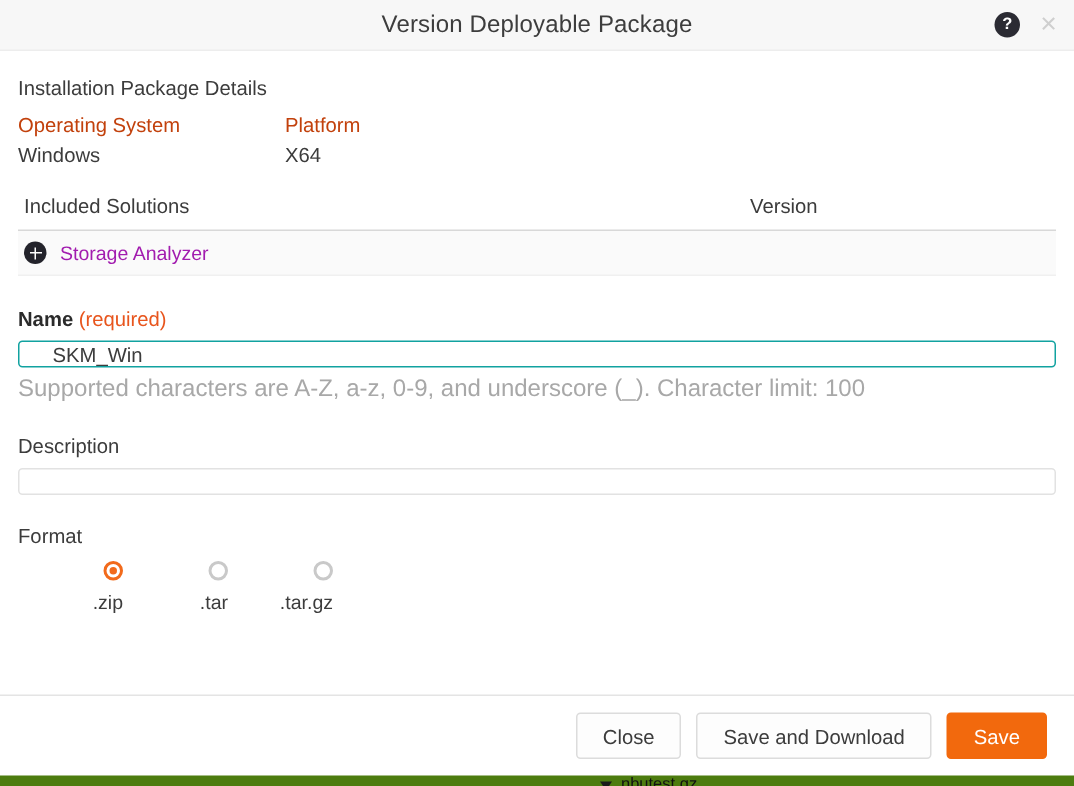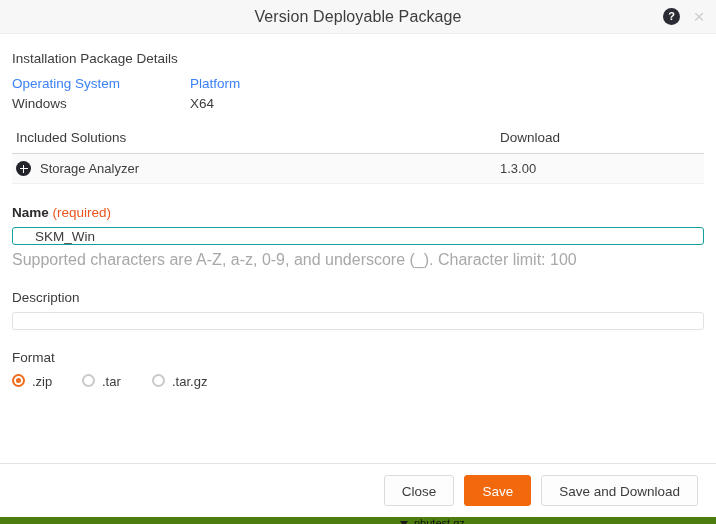--- a/index.html
+++ b/index.html
@@ -79,21 +79,21 @@
 
   .meta-grid {
     display: flex;
     margin-top: 10px;
   }
   .meta-col {
     width: 178px;
   }
   .meta-label {
     font-size: 13.5px;
-    color: #3b82f6;
+    color: #c2410c;
     margin-bottom: 5px;
   }
   .meta-value {
     font-size: 13.5px;
     color: #3c3c3c;
   }
 
   
   .solutions-table {
     margin-top: 19px;
@@ -102,21 +102,21 @@
     display: flex;
     font-size: 13.5px;
     color: #3c3c3c;
     padding: 0 4px 8px 4px;
     border-bottom: 1px solid #d8d8d8;
   }
   .tbl-row {
     display: flex;
     align-items: center;
     font-size: 13px;
-    color: #404040;
+    color: #a21caf;
     background: #fafafa;
     padding: 7px 4px;
     border-bottom: 1px solid #f0f0f0;
   }
   .col-name {
     flex: 1;
     display: flex;
     align-items: center;
     gap: 9px;
   }
@@ -186,26 +186,27 @@
 
   
   .format-block { margin-top: 20px; }
   .radio-row {
     display: flex;
     align-items: center;
     margin-top: 9px;
   }
   .radio-item {
     display: flex;
-    align-items: flex-start;
+    align-items: flex-end;
     gap: 7px;
     width: 70px;
     cursor: pointer;
     font-size: 13px;
     color: #3c3c3c;
+    flex-direction: column;
   }
   .radio-dot {
     width: 13px;
     height: 13px;
     border-radius: 50%;
     border: 2px solid #c9c9c9;
     box-sizing: border-box;
     background: #ffffff;
     position: relative;
     flex: none;
@@ -311,28 +312,27 @@
     </div>
     <div class="meta-col">
       <div class="meta-label">Platform</div>
       <div class="meta-value">X64</div>
     </div>
   </div>
 
   <div class="solutions-table">
     <div class="tbl-head">
       <div class="col-name">Included Solutions</div>
-      <div class="col-version">Download</div>
+      <div class="col-version">Version</div>
     </div>
     <div class="tbl-row">
       <div class="col-name">
         <span class="expand-icon"></span>
         <span>Storage Analyzer</span>
       </div>
-      <div class="col-version">1.3.00</div>
     </div>
   </div>
 
   <div class="field-block">
     <div class="field-label">
       <span>Name</span>
       <span class="required">(required)</span>
     </div>
     <input class="text-input focused" type="text" value="SKM_Win" style="">
     <div class="help-text">Supported characters are A-Z, a-z, 0-9, and underscore (_). Character limit: 100</div>
@@ -358,22 +358,22 @@
         <span class="radio-dot"></span>
         <span>.tar.gz</span>
       </label>
     </div>
   </div>
 
 </div>
 
 <div class="dialog-footer">
   <button class="btn btn-secondary">Close</button>
+  <button class="btn btn-secondary">Save and Download</button>
   <button class="btn btn-primary">Save</button>
-  <button class="btn btn-secondary">Save and Download</button>
 </div>
 
 <div class="download-bar">
   <div class="download-item">
     <span class="download-arrow"></span>
     <span class="download-name">nbutest.gz</span>
   </div>
 </div>
 
 </body></html>

